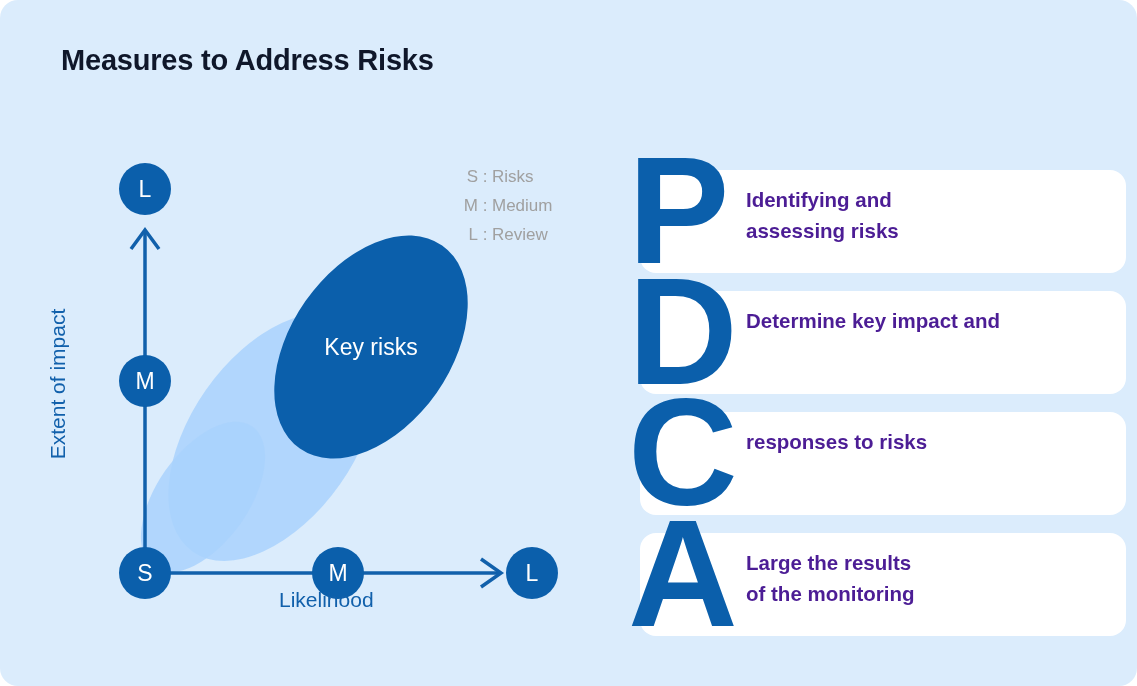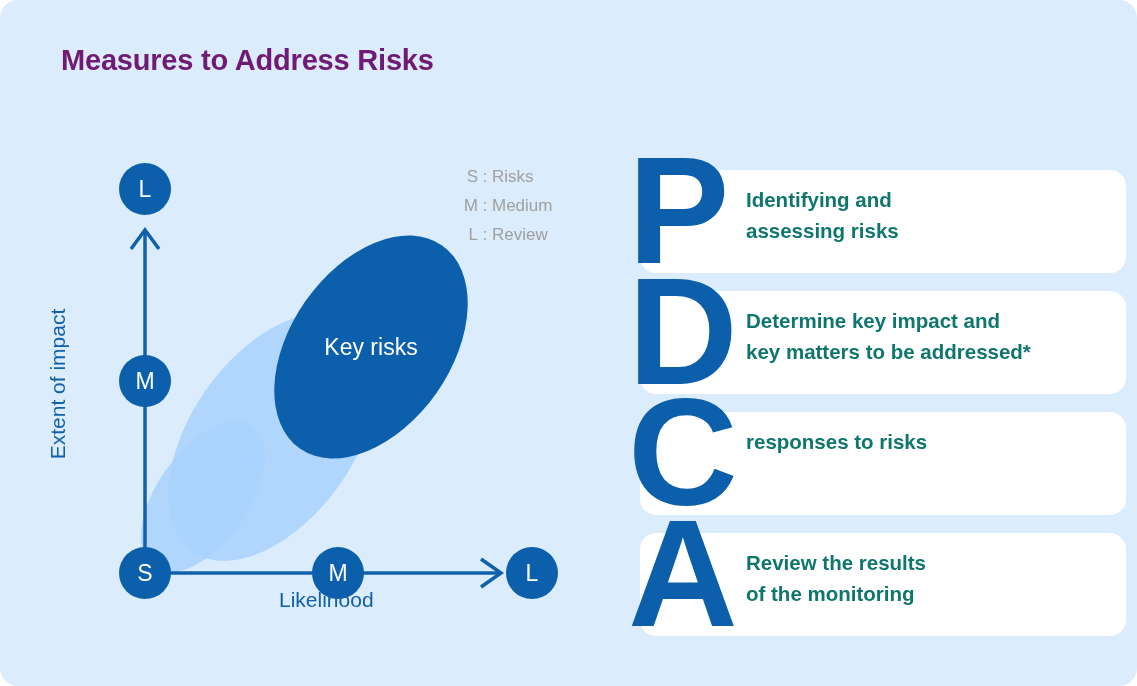--- a/index.html
+++ b/index.html
@@ -23,21 +23,21 @@
     overflow: hidden;
   }
 
   
   #title {
     position: absolute;
     left: 61px;
     top: 44px;
     font-size: 29px;
     font-weight: bold;
-    color: #701a75;
+    color: #0f172a;
     letter-spacing: -0.2px;
     white-space: nowrap;
   }
 
   
   #chart {
     position: absolute;
     left: 0;
     top: 0;
     width: 620px;
@@ -125,21 +125,21 @@
     line-height: 122px;
     letter-spacing: -3px;
     z-index: 3;
     user-select: none;
   }
   .pdca-text {
     position: absolute;
     left: 118px;
     top: 24px;
     z-index: 4;
-    color: #0f766e;
+    color: #4c1d95;
     font-size: 20.5px;
     font-weight: bold;
     line-height: 31px;
     white-space: nowrap;
   }
   .pdca-text .l2 { display: block; }
 </style>
 </head>
 <body>
 
@@ -227,35 +227,34 @@
         <span>Identifying and</span>
         <span class="l2">assessing risks</span>
       </div>
     </div>
 
     <div class="pdca-row">
       <div class="pdca-card"></div>
       <div class="pdca-letter">D</div>
       <div class="pdca-text">
         <span>Determine key impact and</span>
-        <span class="l2">key matters to be addressed*</span>
       </div>
     </div>
 
     <div class="pdca-row">
       <div class="pdca-card"></div>
       <div class="pdca-letter">C</div>
       <div class="pdca-text">
         <span class="l2">responses to risks</span>
       </div>
     </div>
 
     <div class="pdca-row">
       <div class="pdca-card"></div>
       <div class="pdca-letter">A</div>
       <div class="pdca-text">
-        <span>Review the results</span>
+        <span>Large the results</span>
         <span class="l2">of the monitoring</span>
       </div>
     </div>
 
   </div>
 </div>
 
 </body></html>

